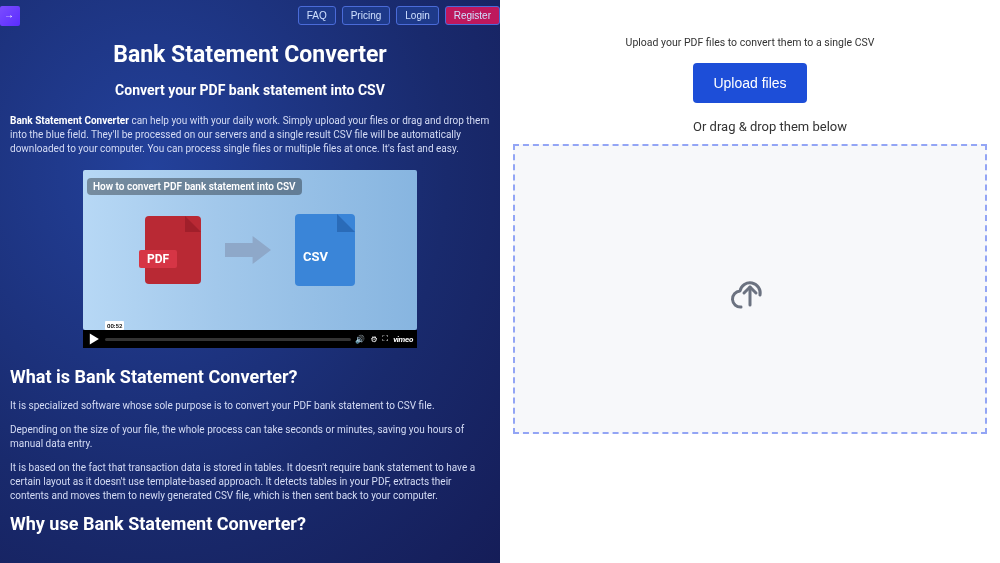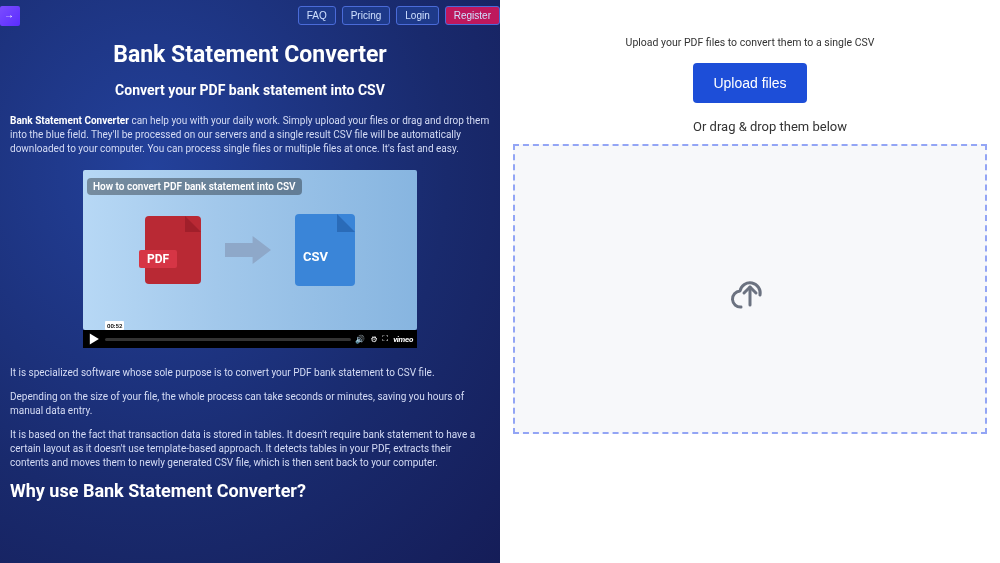--- a/index.html
+++ b/index.html
@@ -247,20 +247,21 @@
       <div class="vc-right">
         <span class="vc-icon">🔊</span>
         <span class="vc-icon">⚙</span>
         <span class="vc-icon">⛶</span>
         <span class="vimeo">vimeo</span>
       </div>
     </div>
   </div>
 
   <div class="section">
+    <h3>What is Bank Statement Converter?</h3>
     <p>It is specialized software whose sole purpose is to convert your PDF bank statement to CSV file.</p>
     <p>Depending on the size of your file, the whole process can take seconds or minutes, saving you hours of manual data entry.</p>
     <p>It is based on the fact that transaction data is stored in tables. It doesn't require bank statement to have a certain layout as it doesn't use template-based approach. It detects tables in your PDF, extracts their contents and moves them to newly generated CSV file, which is then sent back to your computer.</p>
     <h3 class="cut">Why use Bank Statement Converter?</h3>
   </div>
 </div>
 
 <div class="right">
   <div class="inst">Upload your PDF files to convert them to a single CSV</div>
   <button class="upload-btn">Upload files</button>

